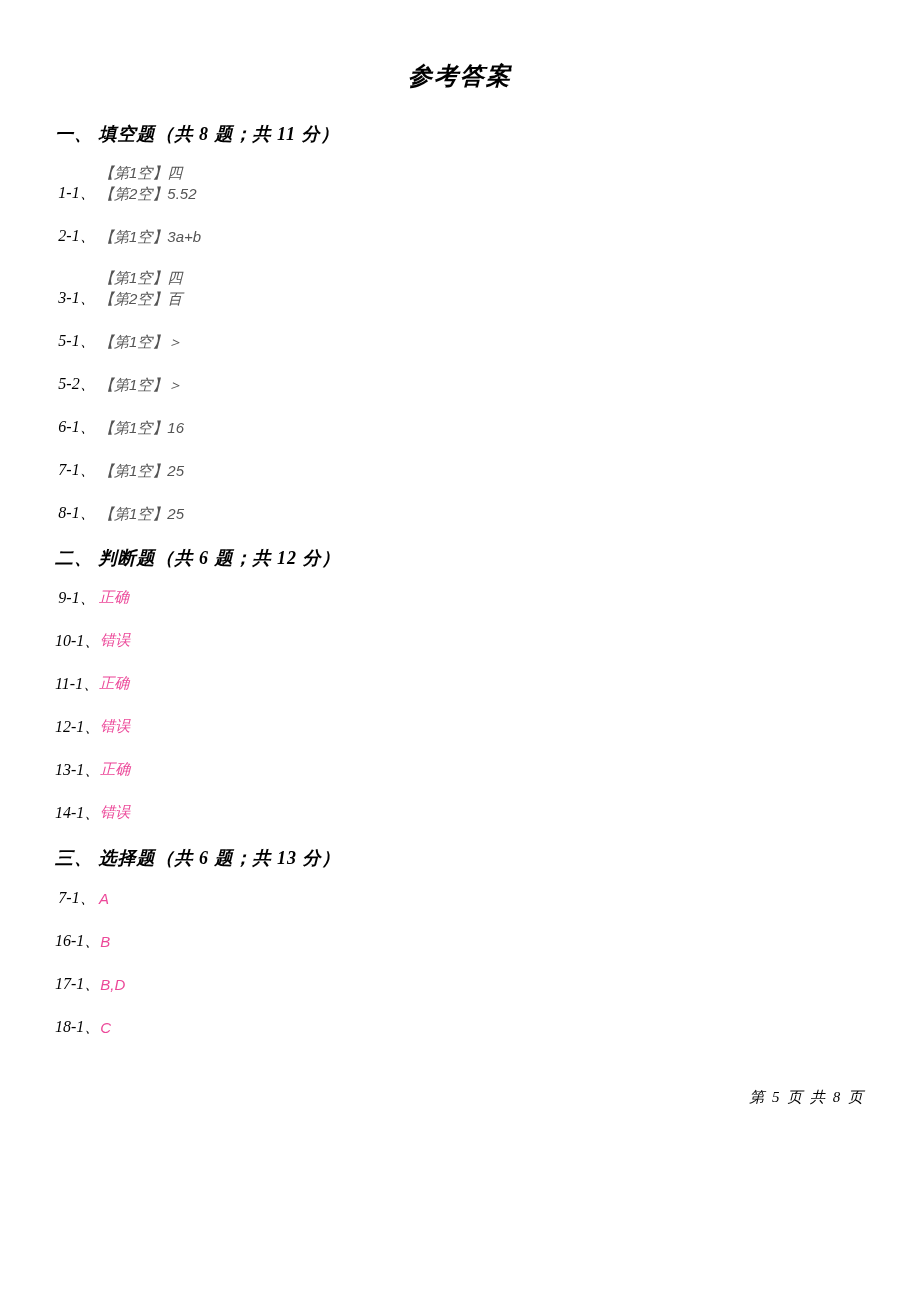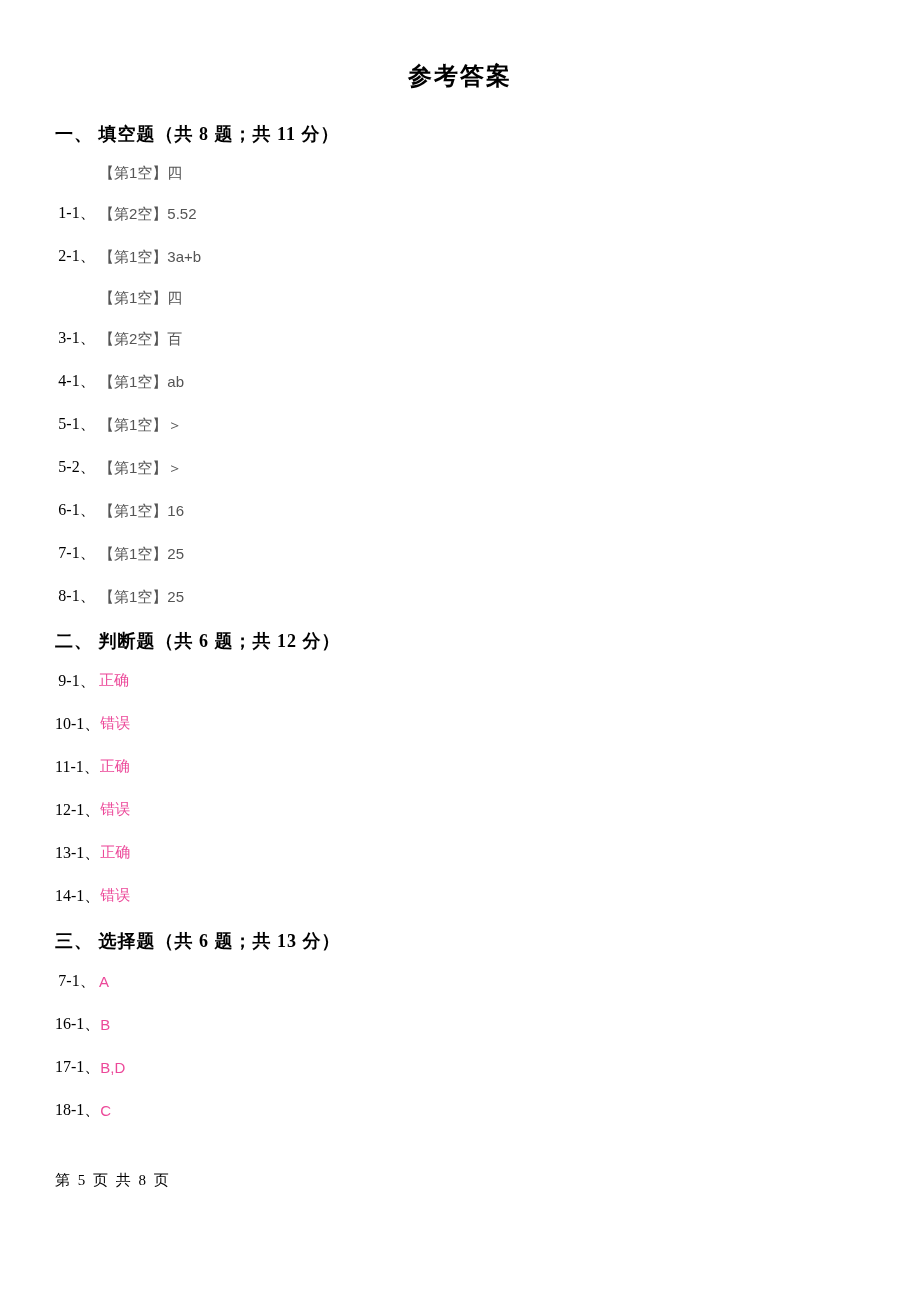--- a/index.html
+++ b/index.html
@@ -7,20 +7,21 @@
     padding: 0;
     background: #fff;
     font-family: "SimSun", "宋体", serif;
     color: #000;
     width: 920px;
   }
   .page {
     padding: 60px 55px 30px 55px;
     box-sizing: border-box;
     width: 920px;
+    font-style: italic;
   }
   .title {
     text-align: center;
     font-size: 24px;
     font-weight: bold;
     margin-bottom: 30px;
     letter-spacing: 2px;
   }
   .section-heading {
     font-size: 18px;
@@ -39,33 +40,33 @@
   .answer-num {
     font-size: 16px;
     min-width: 44px;
     white-space: nowrap;
     padding-bottom: 0;
     text-align: center;
   }
   .blanks-col {
     display: inline-flex;
     flex-direction: column;
-    gap: 22px;
+    gap: 2px;
     font-family: Arial, "Microsoft YaHei", sans-serif;
     color: #555;
     font-size: 15px;
   }
   .single-ans {
     font-family: Arial, "Microsoft YaHei", sans-serif;
     color: #ec4899;
     font-size: 15px;
     padding-bottom: 2px;
   }
   .footer {
-    text-align: left;
+    text-align: right;
     font-size: 15px;
     margin-top: 50px;
     letter-spacing: 2px;
   }
 </style>
 </head>
 <body>
 
 <div class="page">
 
@@ -95,28 +96,20 @@
   <div class="answer-block">
     <div class="answer-row">
       <span class="answer-num">3-1、</span>
       <span class="blanks-col">
         <span>【第1空】四</span>
         <span>【第2空】百</span>
       </span>
     </div>
   </div>
 
-  <div class="answer-block">
-    <div class="answer-row">
-      <span class="answer-num">4-1、</span>
-      <span class="blanks-col">
-        <span>【第1空】ab</span>
-      </span>
-    </div>
-  </div>
 
   <div class="answer-block">
     <div class="answer-row">
       <span class="answer-num">5-1、</span>
       <span class="blanks-col">
         <span>【第1空】＞</span>
       </span>
     </div>
   </div>
 

